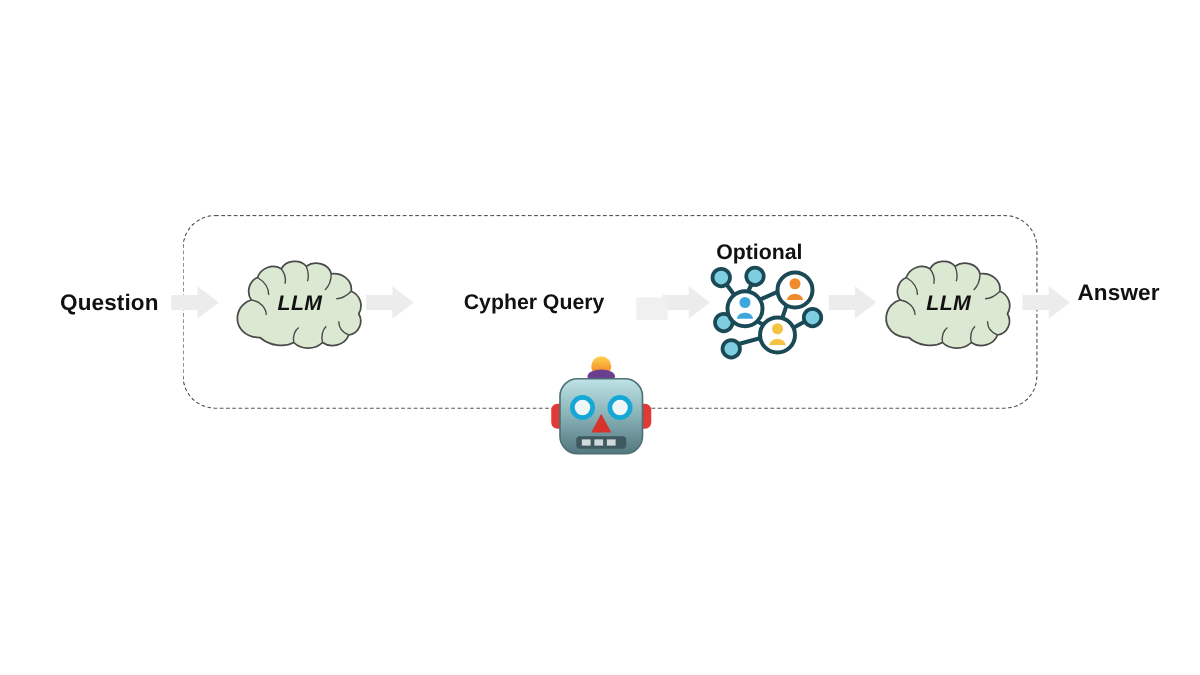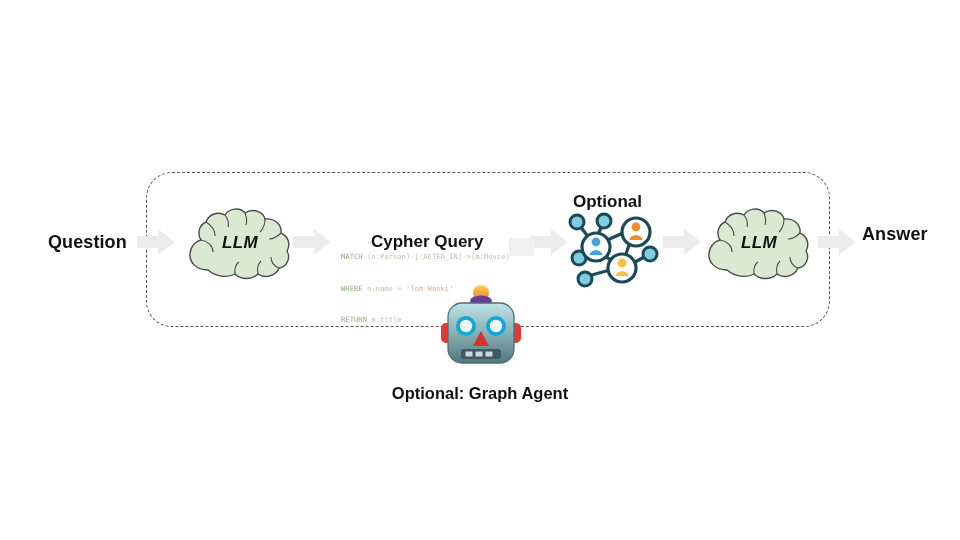--- a/index.html
+++ b/index.html
@@ -225,25 +225,20 @@
       <path d="M95 29 C91 33 87 35 83 35" fill="none" stroke="#4a4a4a" stroke-width="1.1"></path>
       <path d="M93 64 C88 62 85 58 85 53" fill="none" stroke="#4a4a4a" stroke-width="1.1"></path>
       <path d="M72 70 C71 65 72 60 75 57" fill="none" stroke="#4a4a4a" stroke-width="1.1"></path>
       <path d="M49 70 C48 65 50 60 53 58" fill="none" stroke="#4a4a4a" stroke-width="1.1"></path>
     </svg>
     <div class="cloud-text">LLM</div>
   </div>
 
   <div class="section-title" id="cypher-title">Cypher Query</div>
 
-  <div class="code-block">
-    <span class="ln"><span class="kw">MATCH</span><span class="id"> (n:Person)-[:ACTED_IN]-&gt;(m:Movie)</span></span>
-    <span class="ln"><span class="kw">WHERE</span><span class="op"> n.name = </span><span class="str">'Tom Hanks'</span></span>
-    <span class="ln"><span class="kw">RETURN</span><span class="id"> m.title</span></span>
-  </div>
   <div class="code-ghost"></div>
 
   <div class="section-title" id="graphdb-title">Optional</div>
 
   <div id="graphdb-icon">
     <svg viewBox="0 0 94 76" xmlns="http://www.w3.org/2000/svg">
       <g stroke="#1b4a57" stroke-width="3.2" fill="none" stroke-linecap="round">
         <line x1="11" y1="10" x2="26" y2="30"></line>
         <line x1="38" y1="10" x2="30" y2="26"></line>
         <line x1="30" y1="33" x2="66" y2="17"></line>
@@ -331,15 +326,14 @@
 
       <path d="M44 48 L52 63 L36 63 Z" fill="#d8322c"></path>
 
       <rect x="24" y="66" width="40" height="10" rx="3" fill="#3e5960"></rect>
       <rect x="28.5" y="68.5" width="7" height="5" fill="#cfd8da"></rect>
       <rect x="38.5" y="68.5" width="7" height="5" fill="#cfd8da"></rect>
       <rect x="48.5" y="68.5" width="7" height="5" fill="#cfd8da"></rect>
     </svg>
   </div>
 
-  <div id="agent-caption">Optional: Graph Agent</div>
 
 </div>
 
 </body></html>

